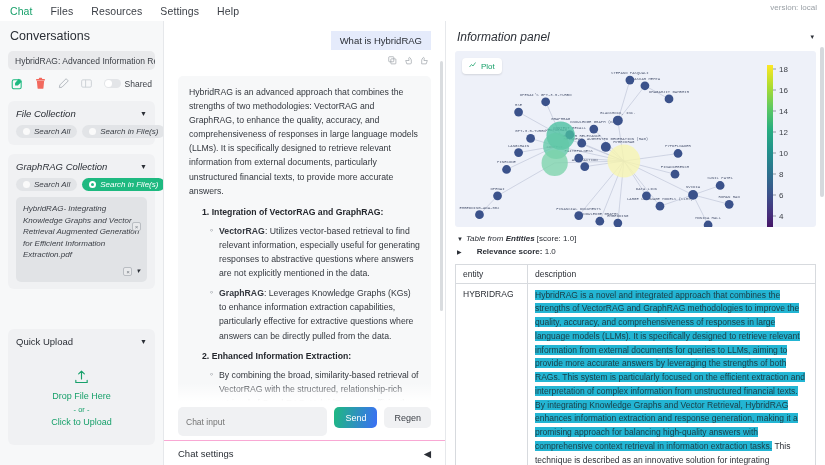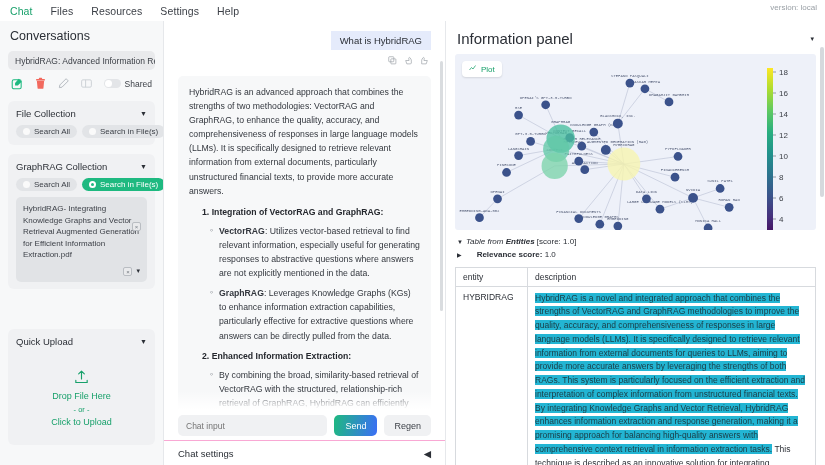--- a/index.html
+++ b/index.html
@@ -47,21 +47,21 @@
   .conv-tools { display:flex; align-items:center; gap:10px; padding:0 3px; margin-bottom:11px; }
   .ic { width:13px; height:13px; display:inline-block; }
   .shared-wrap { margin-left:auto; display:flex; align-items:center; gap:4px; }
   .toggle-off {
     width:17px; height:9px; border-radius:5px; background:#e3e5e8; position:relative;
   }
   .toggle-off:after { content:""; position:absolute; left:1px; top:1px; width:7px; height:7px; border-radius:50%; background:#fff; }
   .shared-lbl { font-size:8.5px; color:#3b3f46; }
 
   .card {
-    background:#f0f1f3; border-radius:6px; padding:7px 8px; margin-bottom:9px;
+    background:#f0f1f3; border-radius:6px; padding:7px 8px; margin-bottom:9px;font-style:italic;
   }
   .card-head { display:flex; align-items:center; justify-content:space-between; }
   .card-title { font-size:9.5px; color:#2b2f36; }
   .caret { font-size:7px; color:#2b2f36; }
   .radio-row { display:flex; gap:5px; margin-top:6px; }
   .radio-chip {
     display:flex; align-items:center; gap:4px;
     background:#e2e4e7; border-radius:9px; padding:2px 7px;
     font-size:8px; color:#3b3f46; white-space:nowrap;
   }
@@ -108,21 +108,21 @@
   .assist .li1 { font-weight:700; margin:0 0 5px 13px; color:#24272d; }
   .assist .li2 { margin:0 0 6px 30px; position:relative; }
   .assist .li2:before { content:"\25E6"; position:absolute; left:-9px; top:-1px; color:#6a7079; }
   .assist b { font-weight:700; }
 
   .chat-fade { position:absolute; left:0; right:0; bottom:0; height:18px;
     background:linear-gradient(to bottom, rgba(255,255,255,0), #ffffff); }
 
   .input-bar { flex:0 0 auto; padding:6px 14px 4px 14px; display:flex; gap:7px; align-items:flex-start; background:#fff; }
   .chat-input {
-    flex:1; height:21px; background:#f0f1f3; border:none; border-radius:5px;
+    flex:1; height:29px; background:#f0f1f3; border:none; border-radius:5px;
     padding:0 8px; font-size:8.5px; color:#9aa0a6;
     font-family:"Liberation Sans", sans-serif;
   }
   .btn-send {
     background:linear-gradient(100deg,#1eb980,#3b6ef6);
     color:#fff; border:none; border-radius:5px; height:21px; padding:0 11px;
     font-size:9px; cursor:pointer; font-family:"Liberation Sans", sans-serif;
   }
   .btn-regen {
     background:#f0f1f3; color:#3b3f46; border:none; border-radius:5px; height:21px; padding:0 10px;
@@ -133,21 +133,21 @@
     height:25px; display:flex; align-items:center; justify-content:space-between;
     padding:0 14px; font-size:9.5px; color:#2b2f36;
   }
 
   
   .info {
     width:380px; flex:0 0 380px; border-left:1px solid #e6e8eb;
     background:#ffffff; padding:8px 9px 0 9px; overflow:hidden; position:relative;
   }
   .info-head { display:flex; align-items:center; justify-content:space-between; margin:1px 2px 7px 2px; }
-  .info-title { font-size:15px; color:#2b2f36; }
+  .info-title { font-size:12px; color:#2b2f36;font-style:italic; }
 
   .plot-wrap { position:relative; background:#eef1f9; border-radius:3px; height:176px; overflow:hidden; }
   .plot-btn {
     position:absolute; left:7px; top:7px; z-index:3;
     background:#ffffff; border-radius:4px; padding:3px 7px;
     display:flex; align-items:center; gap:4px;
     font-size:8px; color:#17a06a; box-shadow:0 1px 2px rgba(0,0,0,.12);
   }
   .plot-svg { position:absolute; inset:0; }
   .cbar-wrap { position:absolute; right:3px; top:8px; width:48px; height:186px; }

